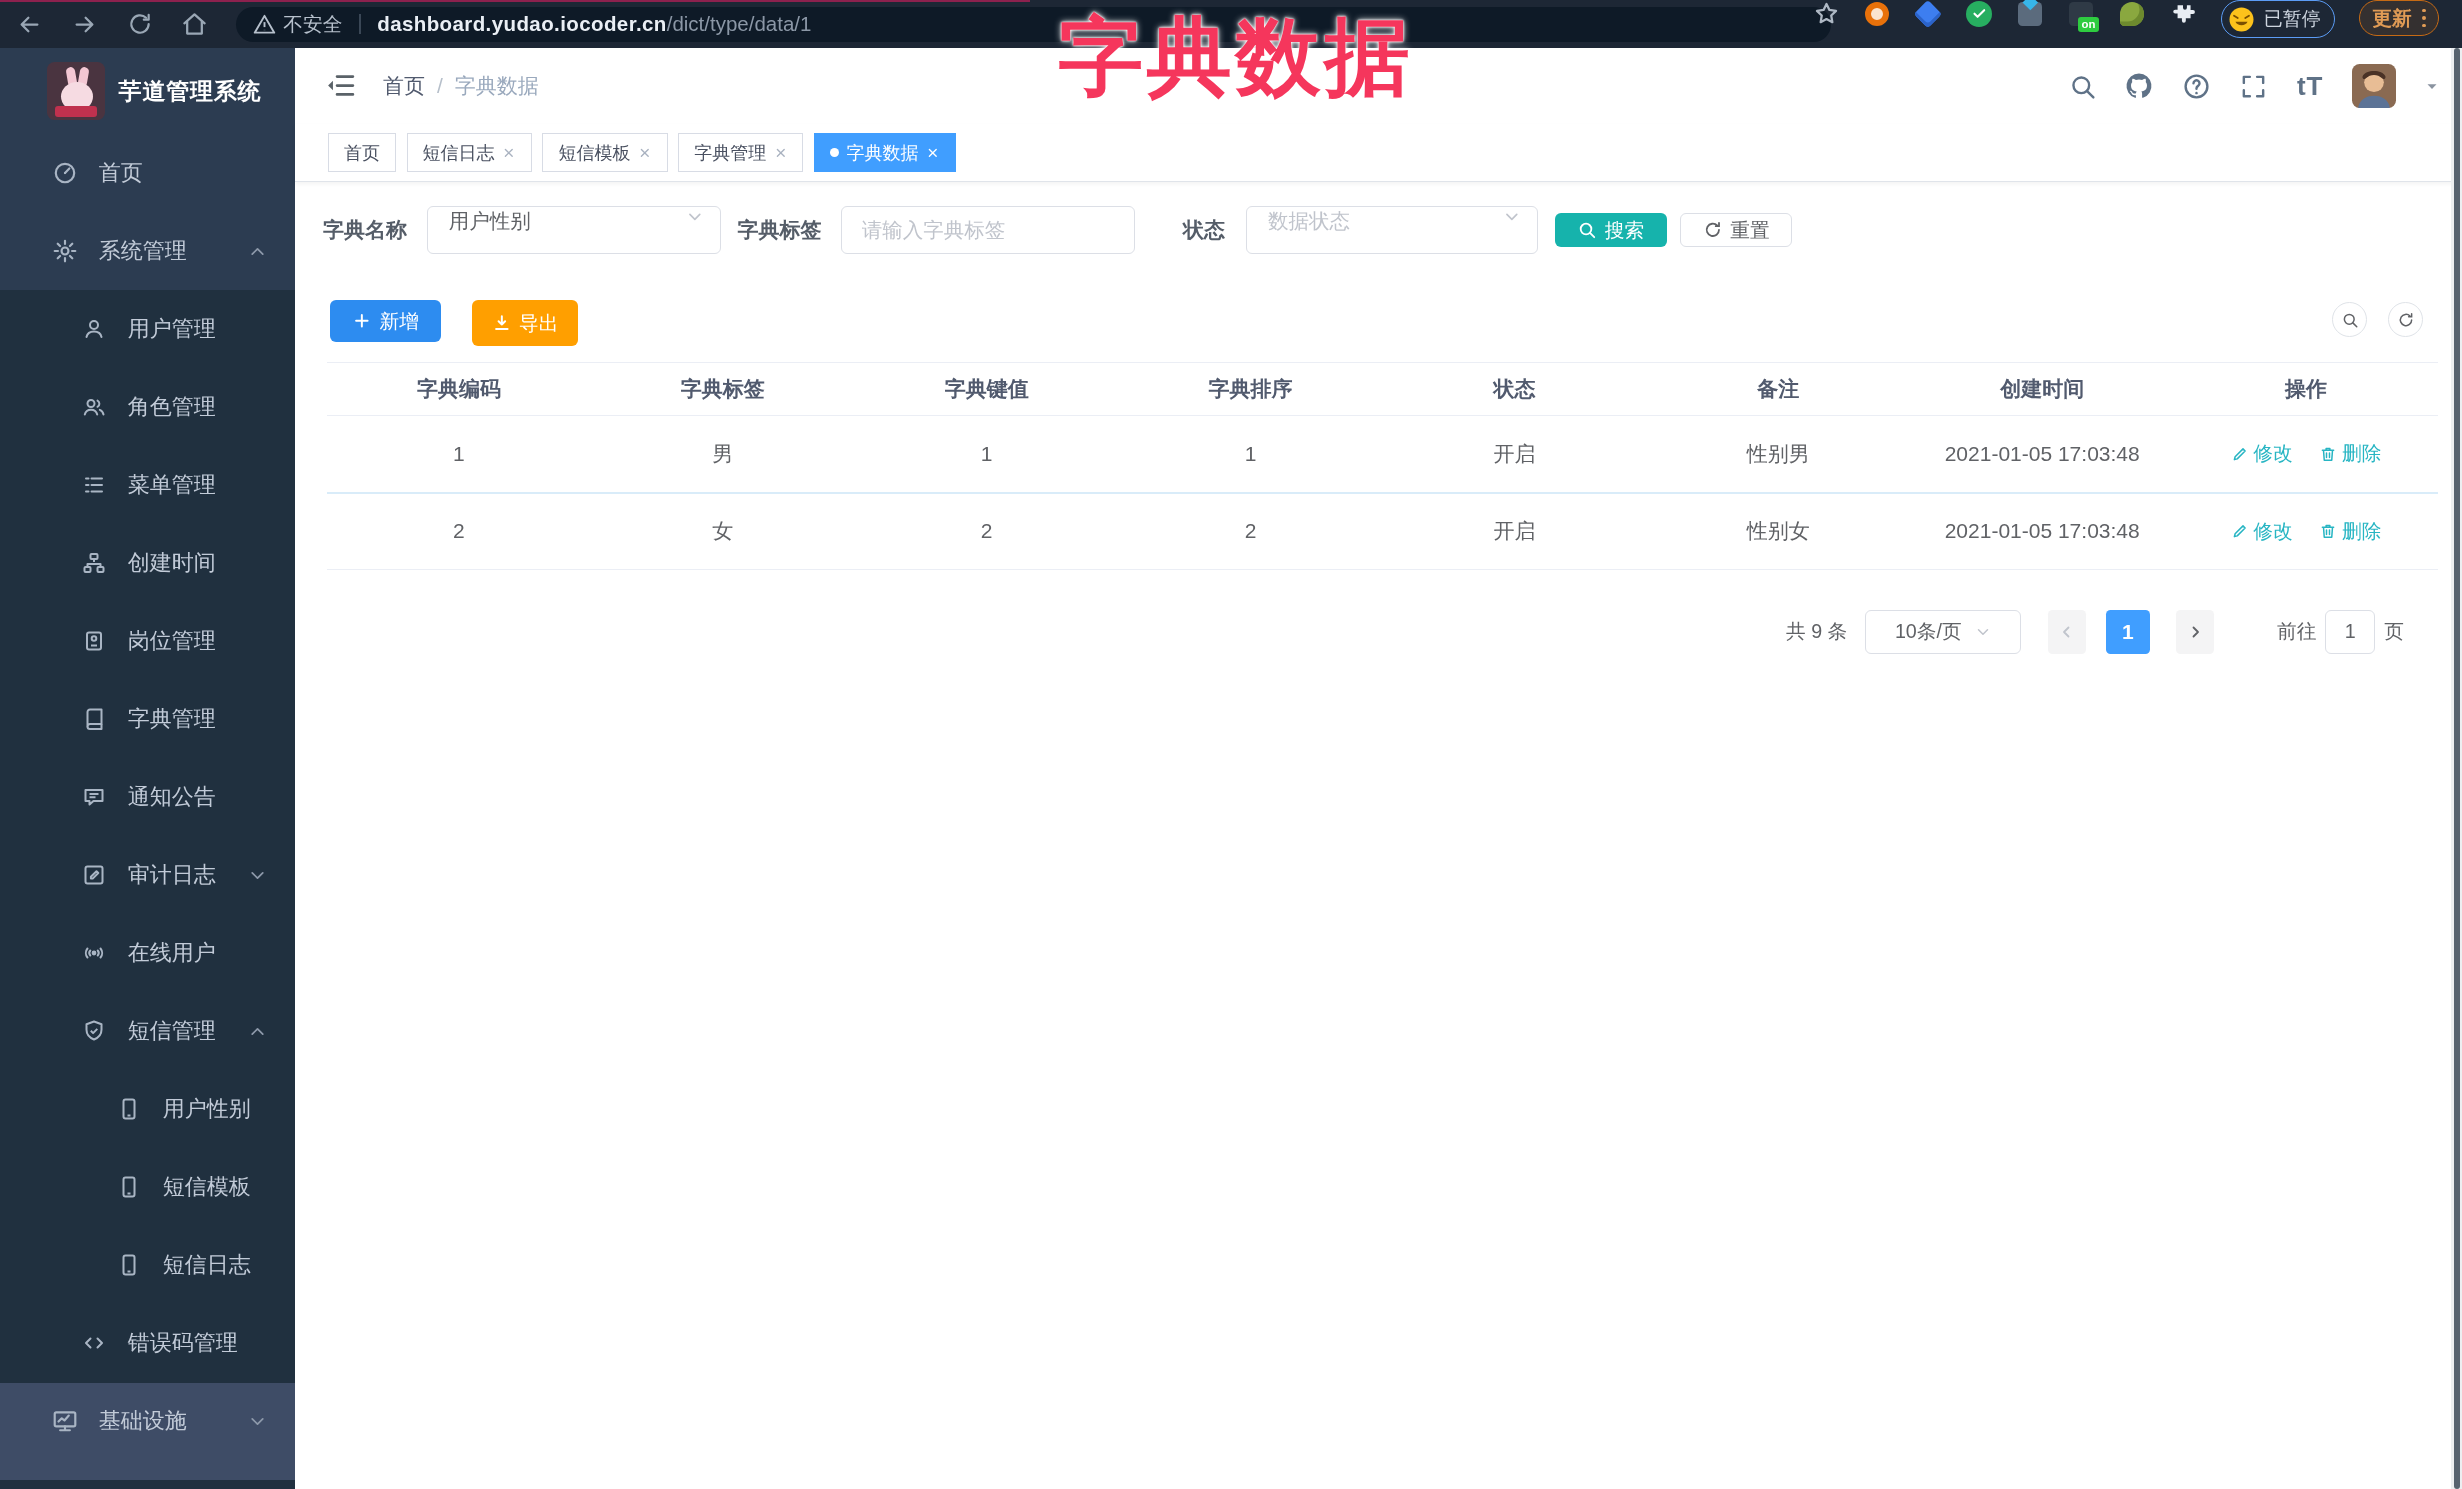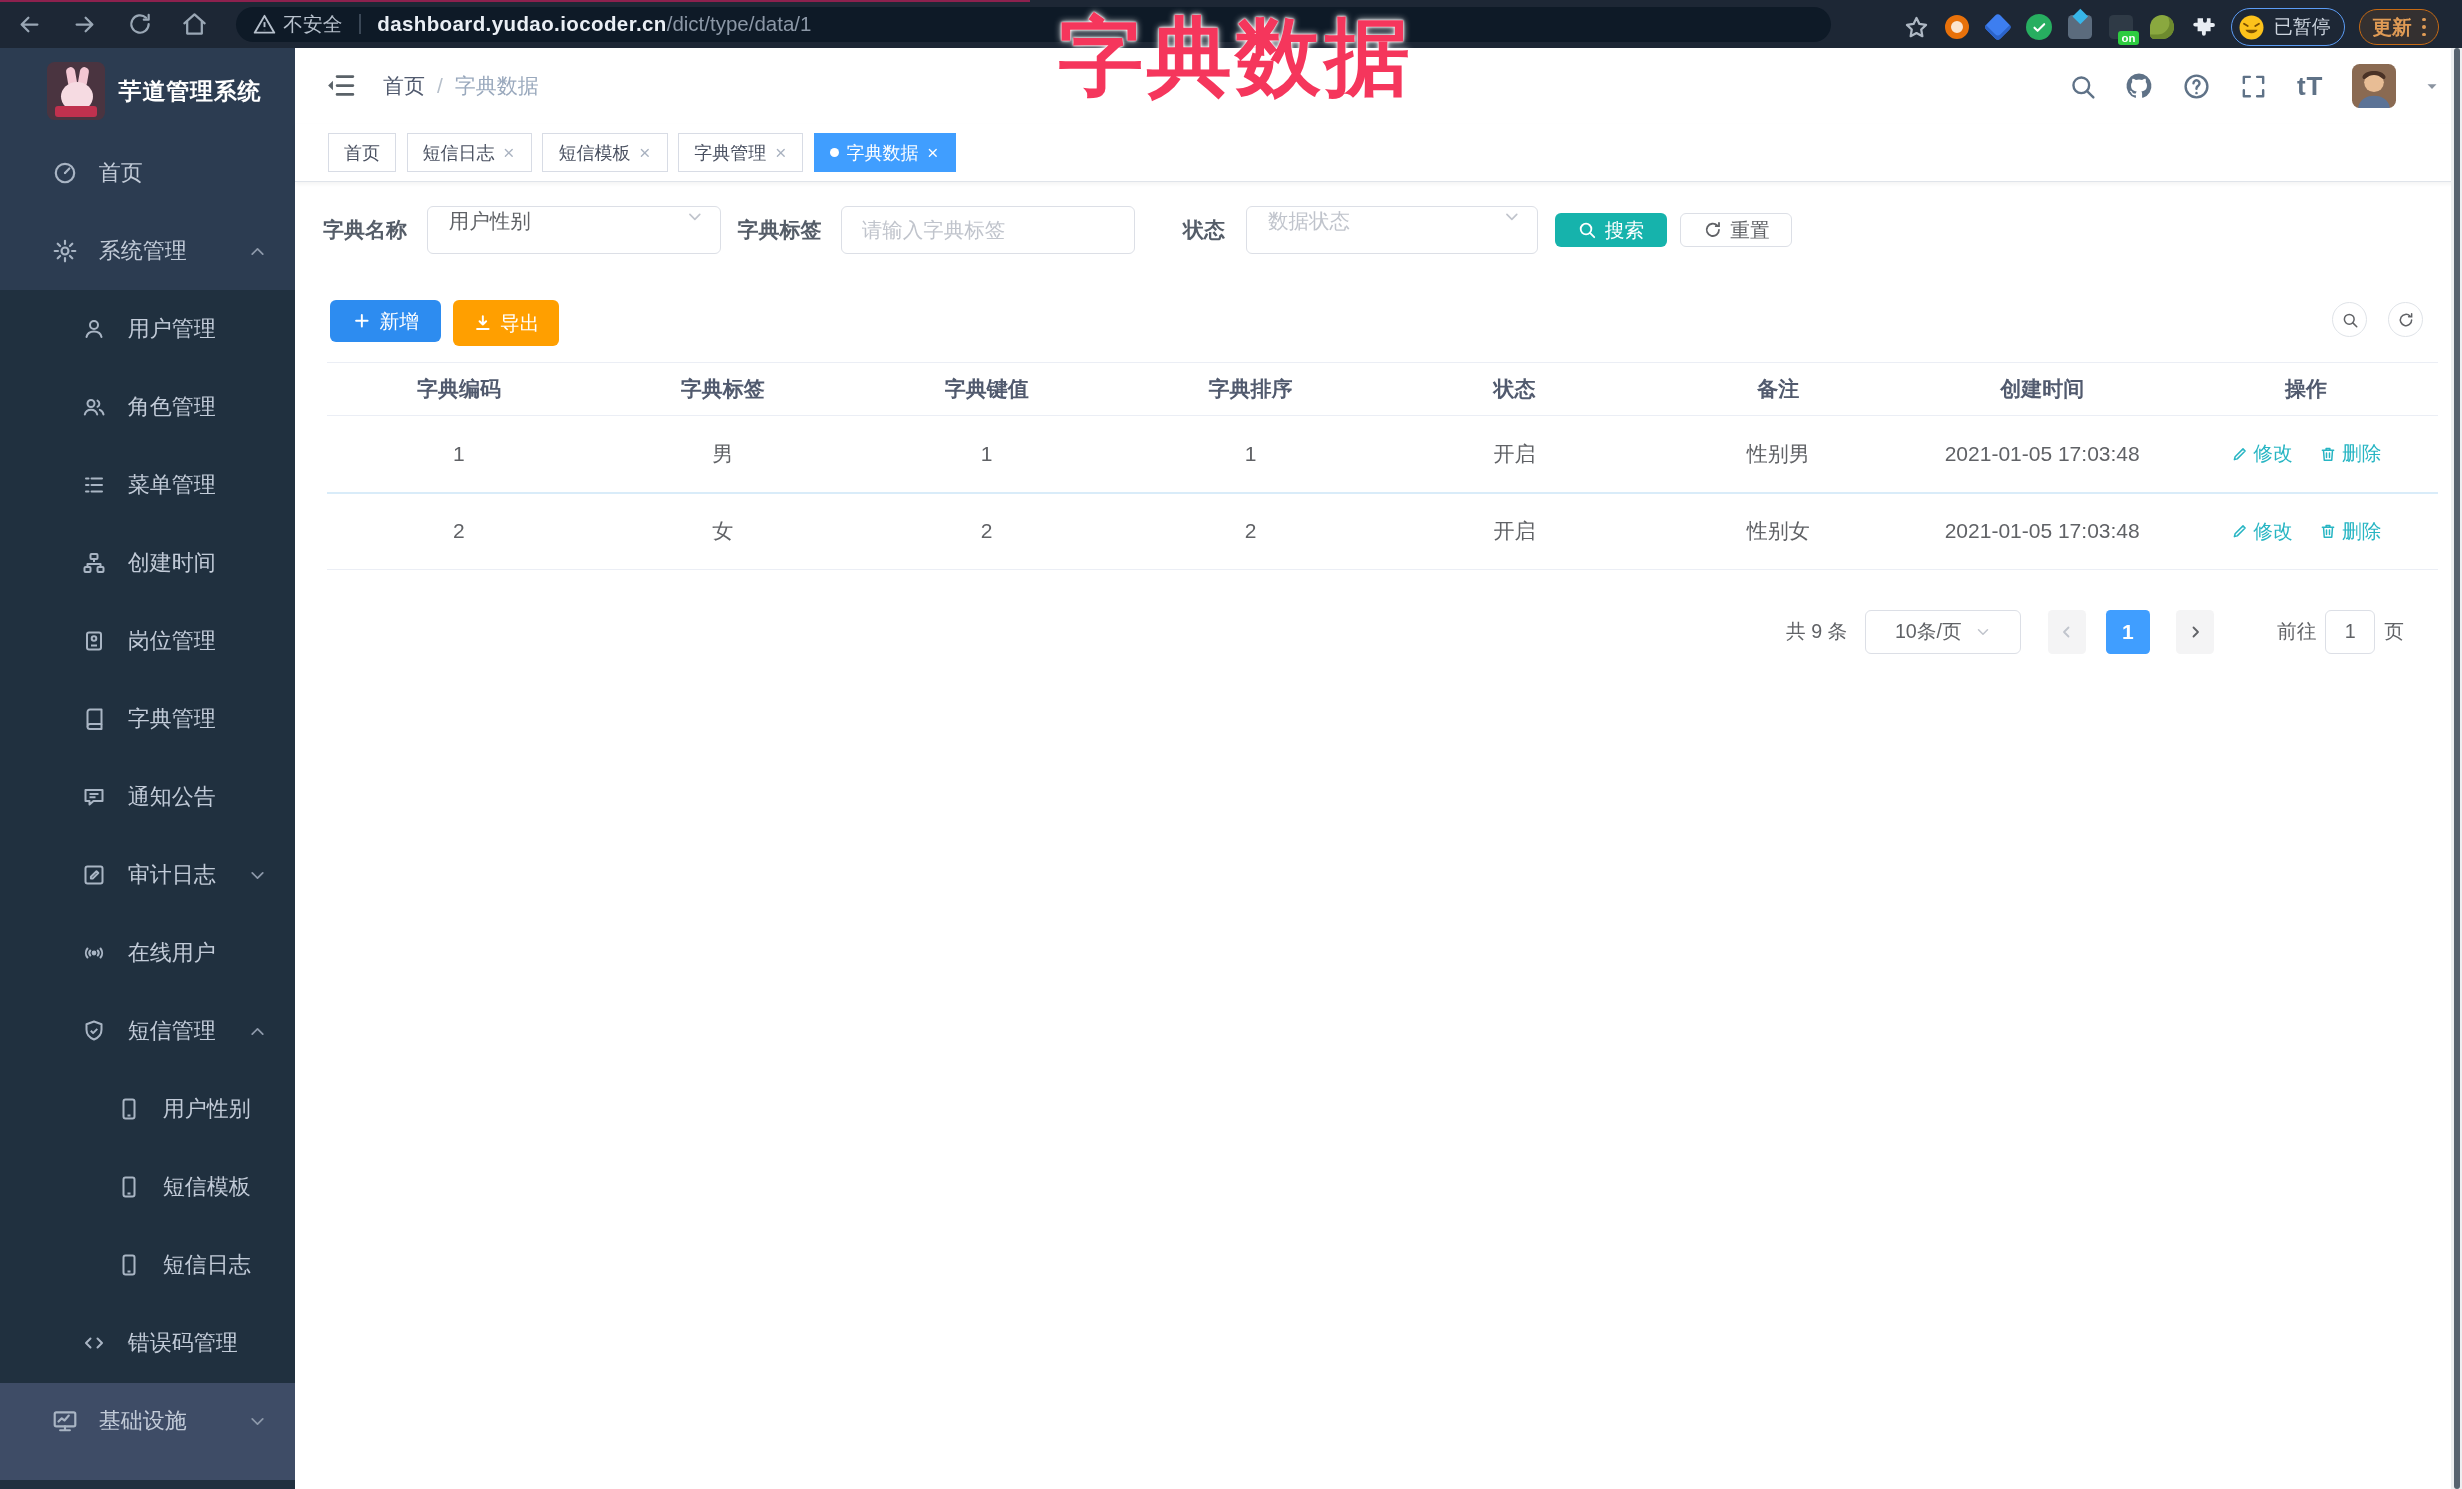--- a/index.html
+++ b/index.html
@@ -11,21 +11,21 @@
   .browser-bar { position:absolute; left:0; top:0; width:2462px; height:48px; background:#1d2735; z-index:5; }
   .top-accent { position:absolute; left:0; top:0; width:1030px; height:2.3px; background:#e91e63; opacity:.55; }
   .bnav { position:absolute; left:15px; top:0; height:48px; display:flex; align-items:center; gap:26px; color:#9aa7b5; }
   .bnav .bico { width:29px; height:29px; display:flex; align-items:center; justify-content:center; }
   .omnibox { position:absolute; left:236px; top:6.8px; width:1595px; height:35px; border-radius:17.4px; background:#0e1a27; display:flex; align-items:center; color:#b6c0cc; }
   .omnibox .warn { margin-left:16.7px; width:23px; height:23px; color:#b6c0cc; }
   .omnibox .sec { margin-left:7.6px; font-size:19.7px; color:#b6c0cc; }
   .omnibox .odiv { width:1.5px; height:19.7px; background:#3a4756; margin:0 16.7px; }
   .omnibox .dom { font-size:20.5px; font-weight:700; color:#eaeff5; letter-spacing:0.4px; }
   .omnibox .pth { font-size:20.5px; color:#8b97a6; }
-  .bright { position:absolute; right:23px; top:0; height:54px; display:flex; align-items:center; gap:14px; }
+  .bright { position:absolute; right:23px; top:0; height:54px; display:flex; align-items:flex-start; gap:24px; }
   .ext { width:27px; height:27px; display:flex; align-items:center; justify-content:center; }
   .ext-ring { width:24px; height:24px; border-radius:50%; border:6.8px solid #e8710a; background:#fbe4cf; }
   .ext-gem { width:19.7px; height:19.7px; background:#3d7ef0; transform:rotate(45deg); border-radius:3.8px; box-shadow:inset -3px -3px 0 #2b63c9; }
   .ext-green { width:26px; height:26px; border-radius:50%; background:#27ae60; display:flex; align-items:center; justify-content:center; color:#fff; }
   .ext-slate { width:24px; height:24px; border-radius:4.5px; background:#5b6b7d; position:relative; }
   .ext-slate::after { content:""; position:absolute; left:6.8px; top:-4.5px; width:10.6px; height:10.6px; background:#37b6e9; transform:rotate(45deg); }
   .ext-on { width:24px; height:24px; border-radius:4.5px; background:#2f3a46; position:relative; }
   .ext-on .onb { position:absolute; right:-6px; bottom:-6px; background:#2ecc40; color:#fff; font-size:11.4px; font-weight:700; padding:0.8px 3.8px; border-radius:3px; line-height:1.1; }
   .ext-leaf { width:24px; height:24px; border-radius:50% 50% 50% 4.5px; background:#8aa83f; box-shadow:inset -4.5px -4.5px 0 #6d8a2e; }
   .profile-chip { height:38px; border:1.5px solid #5b9cf5; border-radius:19.7px; display:flex; align-items:center; gap:9px; padding:0 13.6px 0 6px; }
@@ -88,21 +88,21 @@
   .fselect { padding-left:21px; }
   .fselect .val { color:#606266; }
   .fselect .ph { color:#c0c4cc; }
   .fselect .sc { position:absolute; right:15px; color:#c0c4cc; display:flex; }
   .finput input { width:100%; height:100%; border:0; outline:none; background:transparent; padding:0 19.7px; font-size:20.5px; color:#606266; font-family:inherit; }
   .finput input::placeholder { color:#c0c4cc; }
   .btn { height:34px; border-radius:6px; display:flex; align-items:center; justify-content:center; gap:7.6px; font-size:19.7px; cursor:pointer; border:1.5px solid transparent; }
   .btn-search { width:112px; background:#16b3ac; color:#fff; }
   .btn-reset { width:112px; background:#fff; border-color:#dcdfe6; color:#606266; }
 
-  .action-row { position:absolute; left:35px; top:252px; display:flex; gap:12px; }
+  .action-row { position:absolute; left:35px; top:252px; display:flex; gap:31px; }
   .btn-add { width:111px; height:42px; background:#2d8cf0; color:#fff; }
   .btn-export { width:106px; height:46px; background:#ff9f00; color:#fff; }
   .circ { position:absolute; top:254px; width:35px; height:35px; border-radius:50%; border:1.5px solid #dfe3e8; background:#fff; color:#606266; display:flex; align-items:center; justify-content:center; cursor:pointer; }
   .circ1 { right:95px; }
   .circ2 { right:39px; }
 
   table.grid { position:absolute; left:32px; top:314px; width:2111px; border-collapse:collapse; table-layout:fixed; }
   table.grid th { height:53px; font-size:21px; font-weight:700; color:#515a6e; border-top:1.5px solid #ebeef5; border-bottom:1.5px solid #ebeef5; text-align:center; }
   table.grid td { height:77px; font-size:21px; color:#606266; text-align:center; }
   tr.r1 td { border-bottom:2.3px solid #d9ecf9; }

